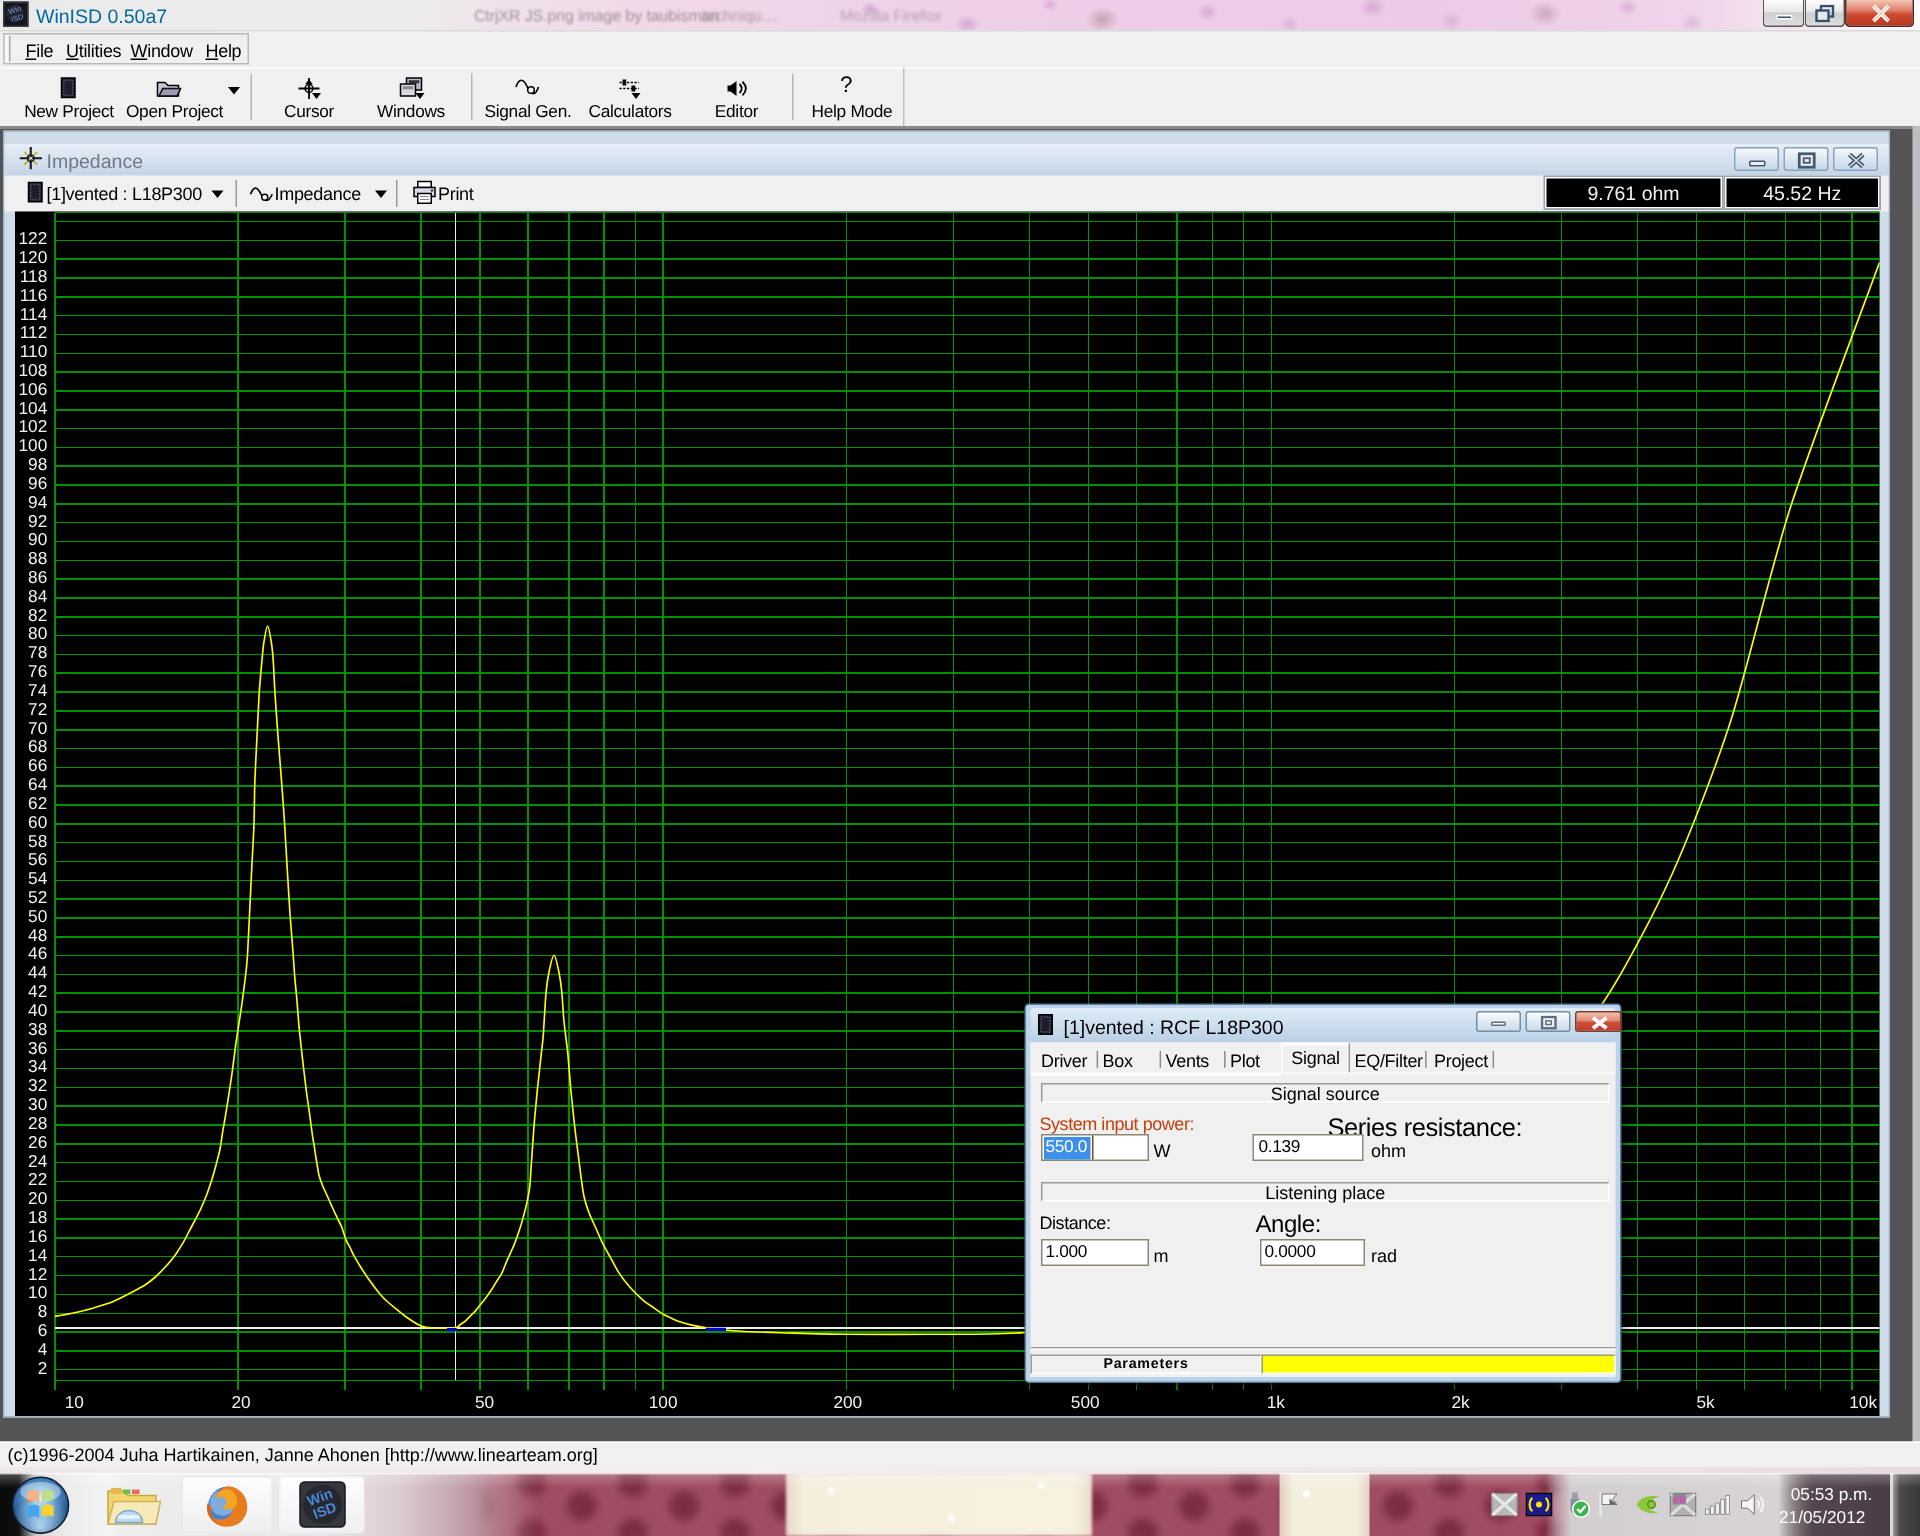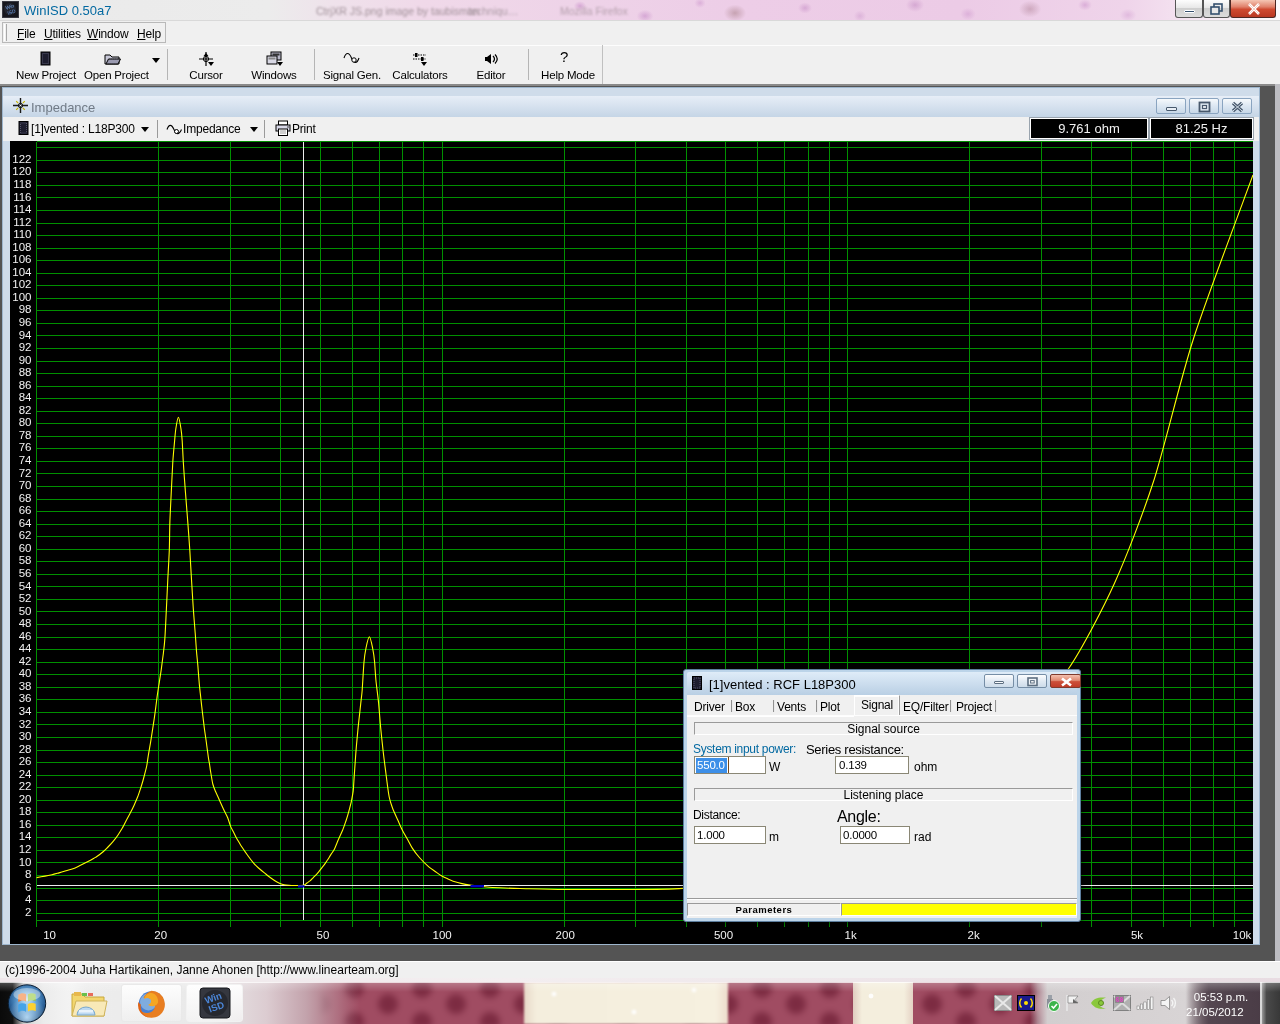--- a/index.html
+++ b/index.html
@@ -174,21 +174,21 @@
     <rect x="1" y="5" width="14" height="6" fill="#d8d8e8" stroke="#000"></rect>
     <rect x="3.5" y="9" width="9" height="6.5" fill="#fff" stroke="#000"></rect>
     <path d="M5 11 h6 M5 13 h6" stroke="#888" stroke-width="0.8"></path>
     <circle cx="13" cy="7" r="0.8" fill="#333"></circle>
   </svg>
 <div class="abs" style="left:292px;top:122px;font-size:12px;letter-spacing:-0.2px;color:#000">Print</div>
 
 <div class="abs" style="left:1030px;top:118px;width:118px;height:21px;background:#000;border:1px solid #fff;outline:1px solid #9aa4ae"></div>
 <div class="abs" style="left:1030px;top:118px;width:118px;height:21px;font-size:13px;color:#f0f0f0;text-align:center;line-height:21px">9.761 ohm</div>
 <div class="abs" style="left:1150px;top:118px;width:103px;height:21px;background:#000;border:1px solid #fff;outline:1px solid #9aa4ae"></div>
-<div class="abs" style="left:1150px;top:118px;width:103px;height:21px;font-size:13px;color:#f0f0f0;text-align:center;line-height:21px">81.25 Hz</div>
+<div class="abs" style="left:1150px;top:118px;width:103px;height:21px;font-size:13px;color:#f0f0f0;text-align:center;line-height:21px">45.52 Hz</div>
 <svg width="1243" height="803" style="position:absolute;left:10px;top:141px;background:#000">
     <path d="M26.6 0.8V785.8 M148.7 0.8V785.8 M220.1 0.8V785.8 M270.7 0.8V785.8 M310.0 0.8V785.8 M342.1 0.8V785.8 M369.3 0.8V785.8 M392.8 0.8V785.8 M413.5 0.8V785.8 M432.1 0.8V785.8 M554.2 0.8V785.8 M625.6 0.8V785.8 M676.2 0.8V785.8 M715.5 0.8V785.8 M747.6 0.8V785.8 M774.8 0.8V785.8 M798.3 0.8V785.8 M819.0 0.8V785.8 M837.6 0.8V785.8 M959.7 0.8V785.8 M1031.1 0.8V785.8 M1081.7 0.8V785.8 M1121.0 0.8V785.8 M1153.1 0.8V785.8 M1180.3 0.8V785.8 M1203.8 0.8V785.8 M1224.5 0.8V785.8 M1243.1 0.8V785.8 M26.6 772.1H1243.1 M26.6 759.6H1243.1 M26.6 747.0H1243.1 M26.6 734.5H1243.1 M26.6 721.9H1243.1 M26.6 709.4H1243.1 M26.6 696.8H1243.1 M26.6 684.3H1243.1 M26.6 671.7H1243.1 M26.6 659.2H1243.1 M26.6 646.6H1243.1 M26.6 634.1H1243.1 M26.6 621.5H1243.1 M26.6 609.0H1243.1 M26.6 596.4H1243.1 M26.6 583.9H1243.1 M26.6 571.3H1243.1 M26.6 558.8H1243.1 M26.6 546.2H1243.1 M26.6 533.7H1243.1 M26.6 521.1H1243.1 M26.6 508.6H1243.1 M26.6 496.0H1243.1 M26.6 483.5H1243.1 M26.6 470.9H1243.1 M26.6 458.4H1243.1 M26.6 445.9H1243.1 M26.6 433.3H1243.1 M26.6 420.8H1243.1 M26.6 408.2H1243.1 M26.6 395.7H1243.1 M26.6 383.1H1243.1 M26.6 370.6H1243.1 M26.6 358.0H1243.1 M26.6 345.5H1243.1 M26.6 332.9H1243.1 M26.6 320.4H1243.1 M26.6 307.8H1243.1 M26.6 295.3H1243.1 M26.6 282.7H1243.1 M26.6 270.2H1243.1 M26.6 257.6H1243.1 M26.6 245.1H1243.1 M26.6 232.5H1243.1 M26.6 220.0H1243.1 M26.6 207.4H1243.1 M26.6 194.9H1243.1 M26.6 182.3H1243.1 M26.6 169.8H1243.1 M26.6 157.2H1243.1 M26.6 144.7H1243.1 M26.6 132.2H1243.1 M26.6 119.6H1243.1 M26.6 107.1H1243.1 M26.6 94.5H1243.1 M26.6 82.0H1243.1 M26.6 69.4H1243.1 M26.6 56.9H1243.1 M26.6 44.3H1243.1 M26.6 31.8H1243.1 M26.6 19.2H1243.1 M26.6 6.7H1243.1 M26.6 0.8H1243.1 M26.6 779.3H1243.1" stroke="#009000" fill="none" stroke-width="1" shape-rendering="crispEdges"></path>
     <g font-size="11.5" fill="#f2f2f2" font-family="Liberation Sans, sans-serif">
       <text x="21.5" y="774.7" text-anchor="end">2</text>
       <text x="21.5" y="762.2" text-anchor="end">4</text>
       <text x="21.5" y="749.6" text-anchor="end">6</text>
       <text x="21.5" y="737.1" text-anchor="end">8</text>
       <text x="21.5" y="724.5" text-anchor="end">10</text>
       <text x="21.5" y="712.0" text-anchor="end">12</text>
       <text x="21.5" y="699.4" text-anchor="end">14</text>
@@ -434,22 +434,22 @@
  <span class="abs" style="left:167px;top:0;width:46px;height:21px;background:#f0f0f0;border:1px solid #999;border-bottom:none;border-top-color:#fff;border-left-color:#fff;box-shadow:inset -1px 1px 0 #fdfdfd;text-align:center;padding-top:2px">Signal</span>
  <span class="abs" style="left:216px;top:5px">EQ/Filter</span>
     <span class="abs" style="left:262px;top:3px;color:#8a8a8a">|</span>
  <span class="abs" style="left:269px;top:5px">Project</span>
     <span class="abs" style="left:307px;top:3px;color:#8a8a8a">|</span>
 </div>
 <div class="abs" style="left:687px;top:715px;width:390px;height:1px;background:#fdfdfd"></div>
 <div class="abs" style="left:687px;top:716px;width:167px;height:1px;background:#fff"></div>
 
 <div class="abs" style="left:694px;top:722px;width:379px;height:13px;background:#f0f0f0;border:1px solid #9a9a9a;border-bottom-color:#fff;border-right-color:#fff;font-size:12px;text-align:center;line-height:12px;color:#000">Signal source</div>
-<div class="abs" style="left:693px;top:742px;font-size:12px;letter-spacing:-0.3px;color:#0369a1">System input power:</div>
-<div class="abs" style="left:806px;top:742px;font-size:13px;letter-spacing:-0.3px;color:#000">Series resistance:</div>
+<div class="abs" style="left:693px;top:742px;font-size:12px;letter-spacing:-0.3px;color:#c2410c">System input power:</div>
+<div class="abs" style="left:885px;top:742px;font-size:17px;letter-spacing:-0.3px;color:#000">Series resistance:</div>
 <div class="abs" style="left:694px;top:756px;width:72px;height:18px;background:#fff;border:1px solid #8a8775"></div>
 <div class="abs" style="left:696px;top:758px;width:31px;height:15px;background:#3d8fe8"></div>
 <div class="abs" style="left:728px;top:757px;width:1px;height:16px;background:#7a4a1a"></div>
 <div class="abs" style="left:697px;top:759px;font-size:11.5px;letter-spacing:-0.2px;color:#fff">550.0</div>
 <div class="abs" style="left:769px;top:760px;font-size:12px;color:#000">W</div>
 <div class="abs" style="left:835px;top:756px;width:74px;height:18px;background:#fff;border:1px solid #8a8775"></div>
 <div class="abs" style="left:839px;top:759px;font-size:11.5px;letter-spacing:-0.2px;color:#000">0.139</div>
 <div class="abs" style="left:914px;top:760px;font-size:12px;color:#000">ohm</div>
 
 <div class="abs" style="left:694px;top:788px;width:379px;height:13px;background:#f0f0f0;border:1px solid #9a9a9a;border-bottom-color:#fff;border-right-color:#fff;font-size:12px;text-align:center;line-height:12px;color:#000">Listening place</div>

